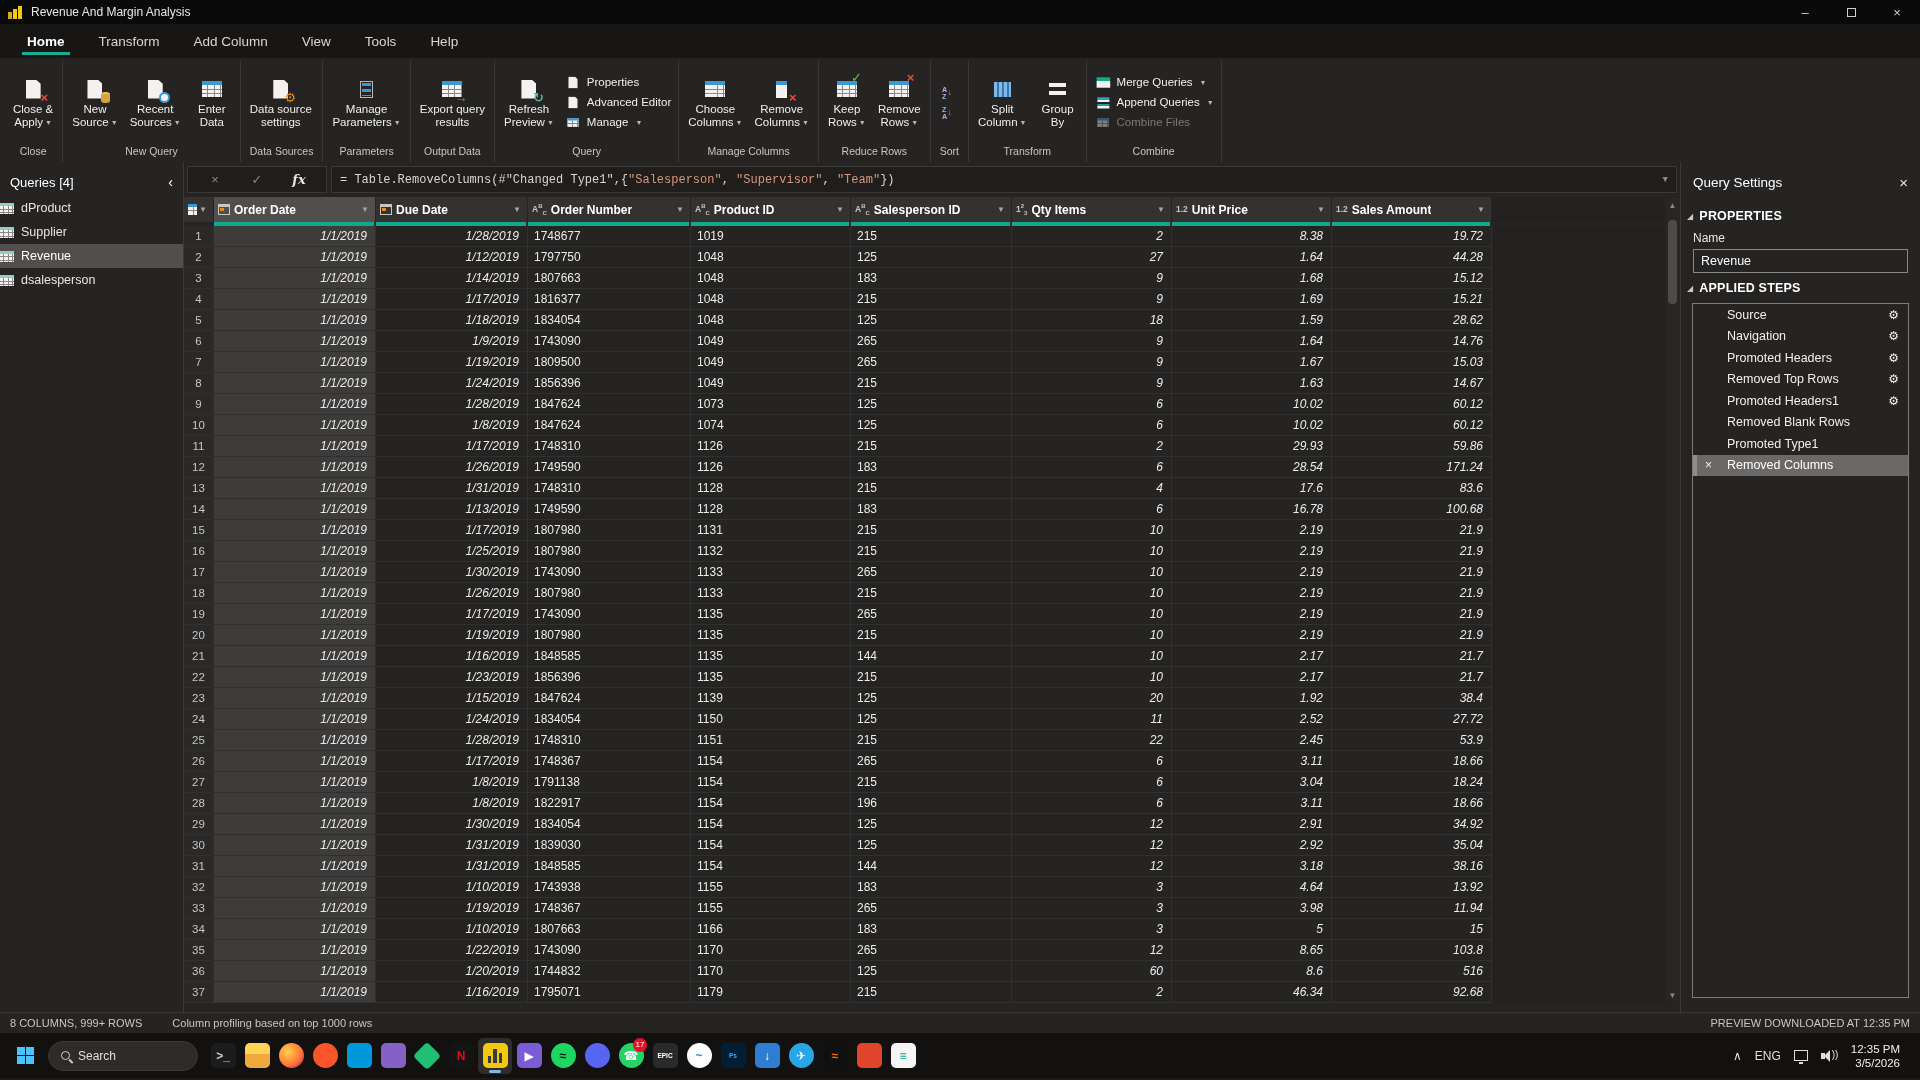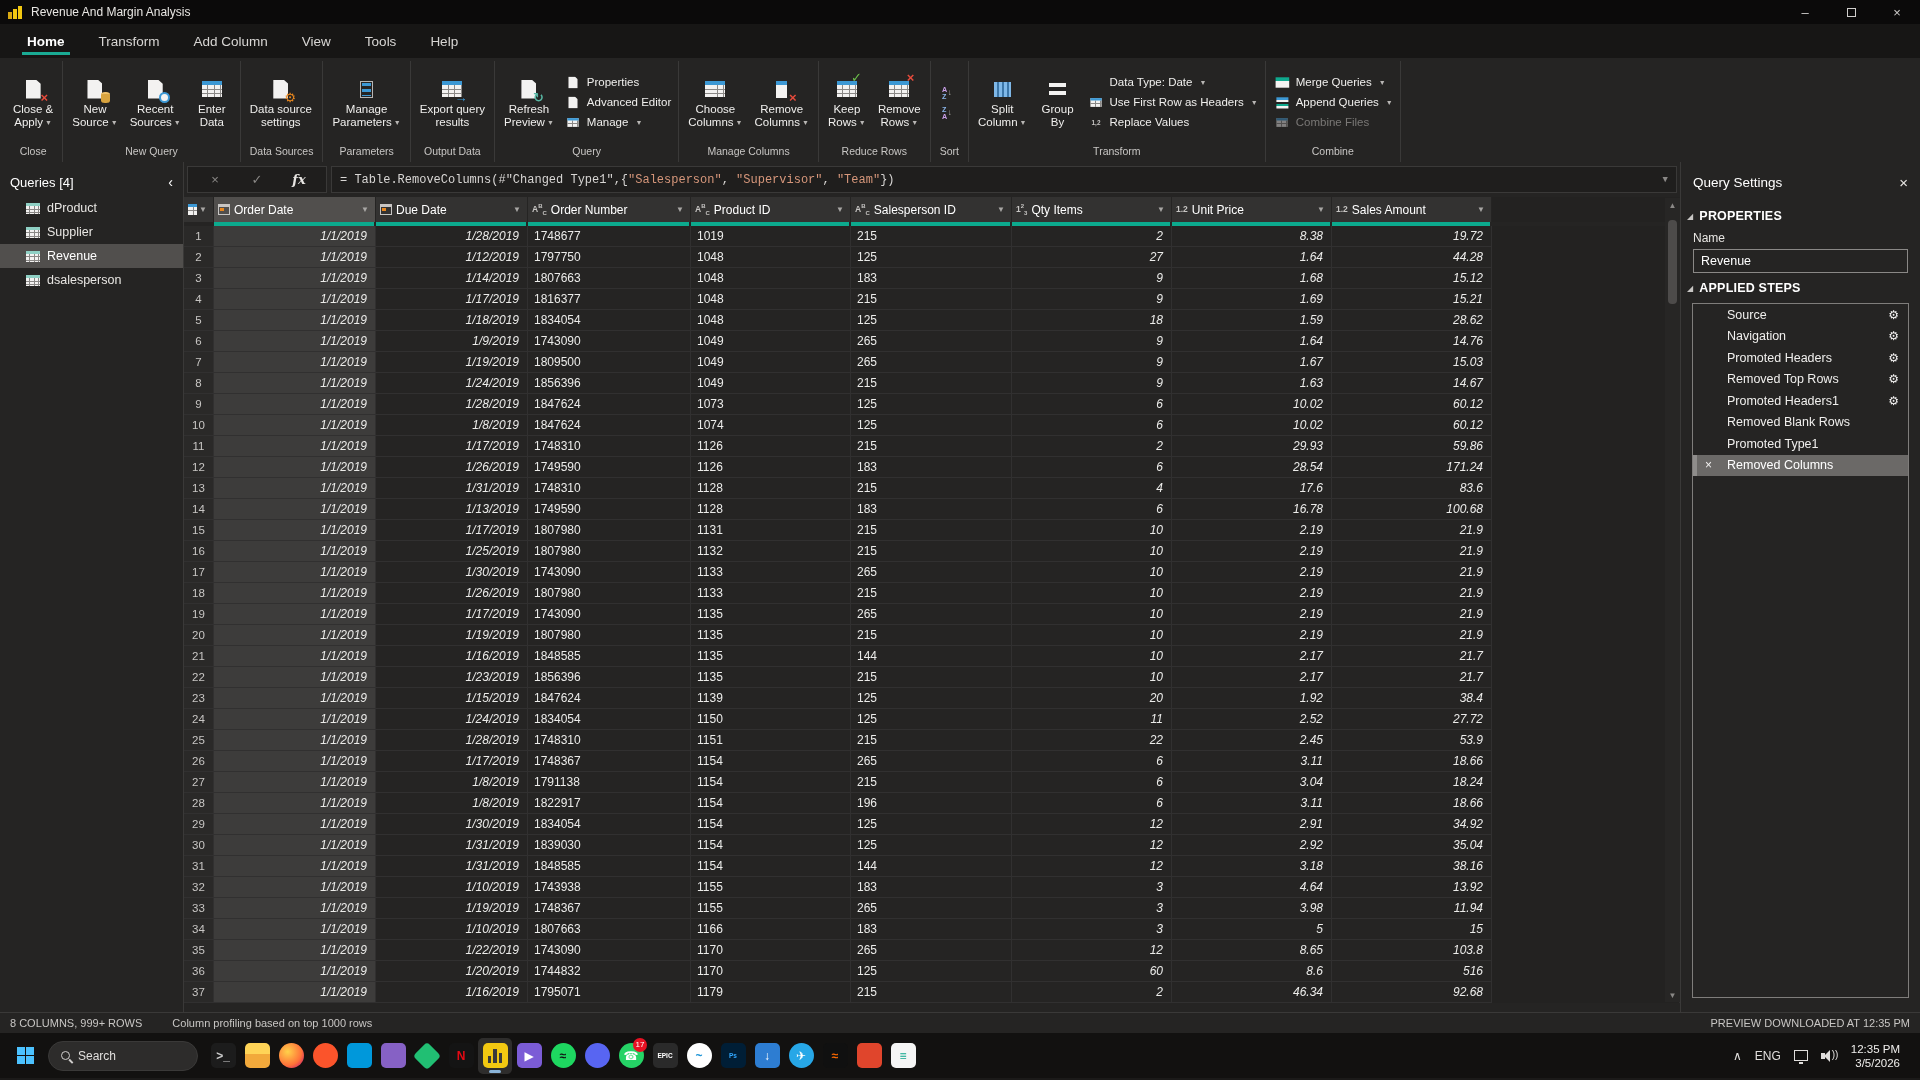--- a/index.html
+++ b/index.html
@@ -50,39 +50,39 @@
   .paramico{width:13px;height:17px;border:1px solid #b8b6b4;background-image:repeating-linear-gradient(to bottom,#3c98d4 1px 4px,transparent 4px 7px);background-clip:content-box;padding:1px}
   .mergeico{width:17px;height:13px;background:linear-gradient(#0fa98e 0 4px,#f3f2f1 4px)}
   .appendico{width:15px;height:14px;background:linear-gradient(#3c98d4 0 3px,#f3f2f1 3px 6px,transparent 6px 8px,#0fa98e 8px 11px,#f3f2f1 11px)}
   .azs{display:inline-flex;flex-direction:column;font-size:9px;line-height:8px;font-weight:bold;margin-right:1px}
   
   #main{height:850px;display:flex;background:#252423}
   
   #queries{width:184px;border-right:1px solid #3a3938;display:flex;flex-direction:column;padding-top:6px}
   #qhead{display:flex;align-items:center;padding:6px 10px;font-size:13px;color:#fff}
   #qcollapse{margin-left:auto;font-size:14px;color:#fff}
-  .qitem{display:flex;align-items:center;gap:7px;height:24px;padding-left:26px;font-size:12.5px;color:#e8e6e3}
+  .qitem{display:flex;align-items:center;gap:7px;height:24px;padding-left:0;font-size:12.5px;color:#e8e6e3}
   .qitem.selected{background:#514f4d;color:#fff}
   .qicon{width:14px;height:11px;border-top:3px solid #8fd0c4;background-color:#f3f2f1;flex:none;
     background-image:repeating-linear-gradient(to right,transparent 0 3.5px,#8a8886 3.5px 4.5px),repeating-linear-gradient(to bottom,transparent 0 2.5px,#8a8886 2.5px 3.5px)}
   
   #center{flex:1;position:relative;display:flex;flex-direction:column;min-width:0}
   #fxbar{display:flex;gap:4px;margin:4px 3px;height:27px}
   #fxbtns{display:flex;align-items:center;background:#1f1e1d;border:1px solid #3a3938;padding:0 6px}
   .fxb{width:42px;text-align:center;font-size:13px;color:#8a8886}
   .fxb.fx{font-family:"DejaVu Serif",serif;font-style:italic;color:#e8e6e3;font-weight:bold}
   #fxfield{flex:1;display:flex;align-items:center;background:#1f1e1d;border:1px solid #3a3938;
     font-family:"Liberation Mono","DejaVu Sans Mono",monospace;font-size:12px;color:#d8d6d4;padding:0 8px;white-space:pre}
   .fxstr{color:#d7977b}
   #fxdd{margin-left:auto;color:#8a8886;font-size:9px}
   
   #ghead{display:flex;height:25px}
   .gh{position:relative;background:#333231;border-right:1px solid #252423;display:flex;align-items:center;padding:0 4px;flex:none}
   .gh.sel{background:#514f4d}
-  .gh-name{font-size:12px;font-weight:normal;color:#fff;margin-left:4px;white-space:nowrap;overflow:hidden}
+  .gh-name{font-size:12px;font-weight:bold;color:#fff;margin-left:4px;white-space:nowrap;overflow:hidden}
   .fdd{margin-left:auto;font-style:normal;font-size:8px;color:#a8a6a4;padding-right:2px}
   .gh .qbar{position:absolute;left:0;right:1px;bottom:-4px;height:4px;background:#0caa8e}
   .gh.rownum{justify-content:center;gap:2px}
   .ticon{font-size:8.5px;font-weight:bold;color:#c8c6c4;line-height:1;white-space:nowrap}
   .ticon sup{font-size:6px}.ticon sub{font-size:6px}
   .cal{display:inline-block;width:12px;height:11px;border:1px solid #c8c6c4;border-top:3px solid #c8c6c4;position:relative}
   .cal::after{content:"";position:absolute;left:1px;top:1px;width:4px;height:3px;background:#e8871e}
   #gbody{margin-top:4px}
   .grow{display:flex;height:21px}
   .gc{flex:none;border-right:1px solid #313030;border-bottom:1px solid #313030;font-size:12px;color:#ececea;
@@ -368,40 +368,20 @@
       <span class="bl">Split</span>
           <span class="bl">Column<i class="caret">▼</i></span>
         </div>
         <div class="rbig">
           <span class="ic">
             <i class="gbico"></i>
           </span>
       <span class="bl">Group</span>
           <span class="bl">By</span>
         </div>
-        <div class="rsmallstack">
-          <div class="rsmall">
-            <span class="ic sm"></span>
-            <span>Data Type: Date</span>
-            <i class="caret">▼</i>
-          </div>
-          <div class="rsmall">
-            <span class="ic sm">
-              <i class="tblico s"></i>
-            </span>
-            <span>Use First Row as Headers</span>
-            <i class="caret">▼</i>
-          </div>
-          <div class="rsmall">
-            <span class="ic sm">
-              <b style="font-size:8px;color:#c8c6c4">1,2</b>
-            </span>
-            <span>Replace Values</span>
-          </div>
-        </div>
       </div>
     <div class="rlabel">Transform</div>
     </div>
     <div class="rgroup">
     <div class="rbtns">
         <div class="rsmallstack">
           <div class="rsmall">
             <span class="ic sm">
               <i class="mergeico"></i>
             </span>

